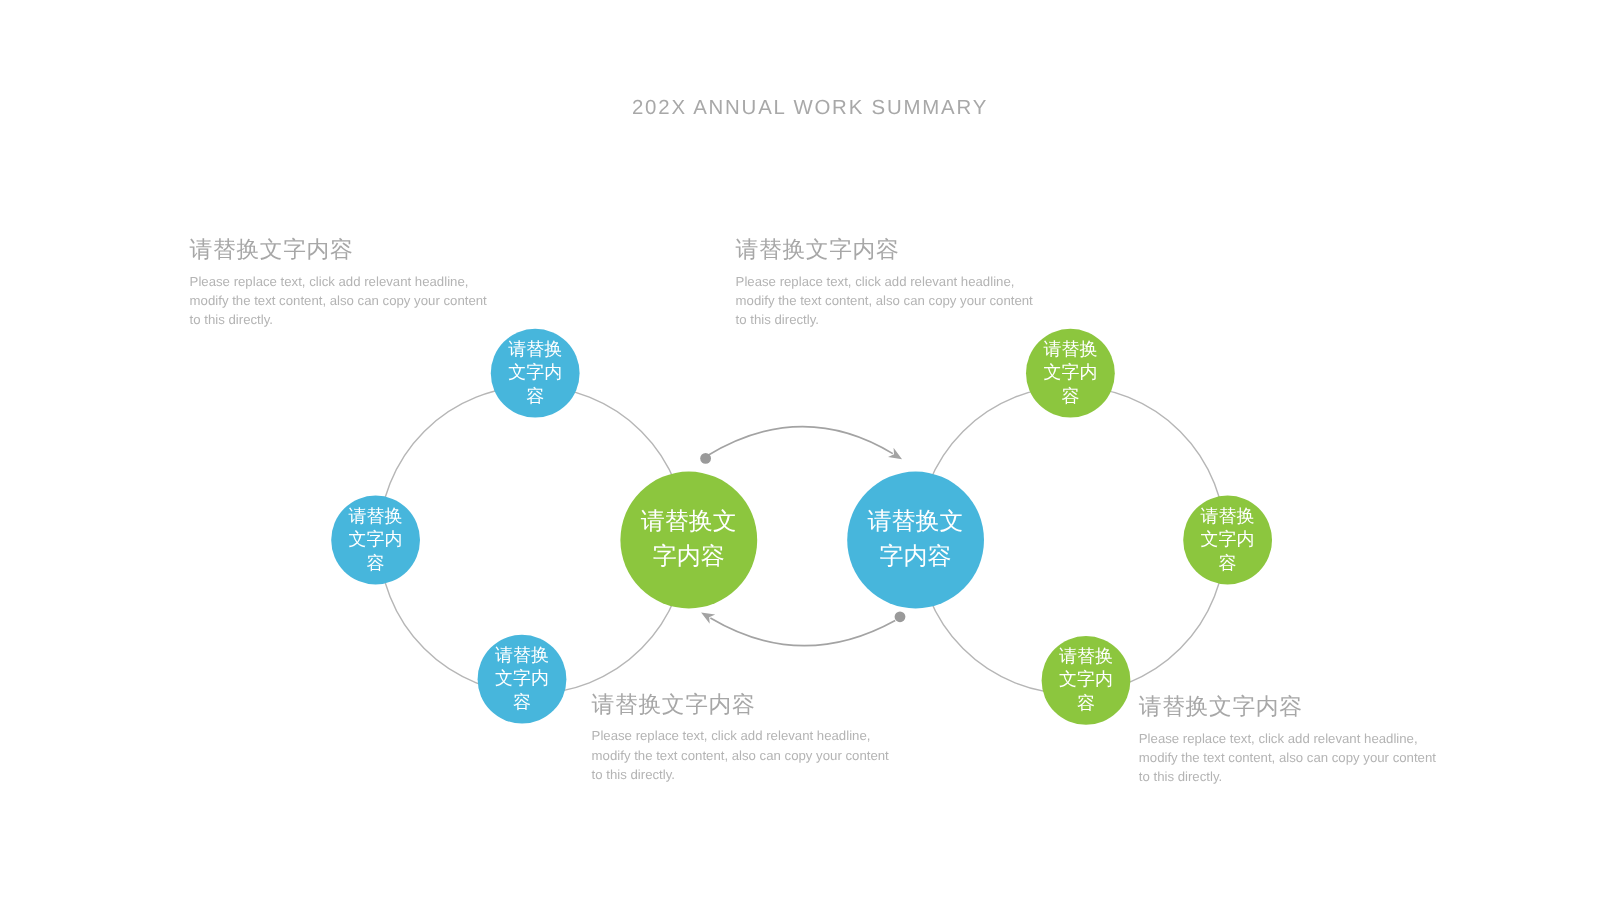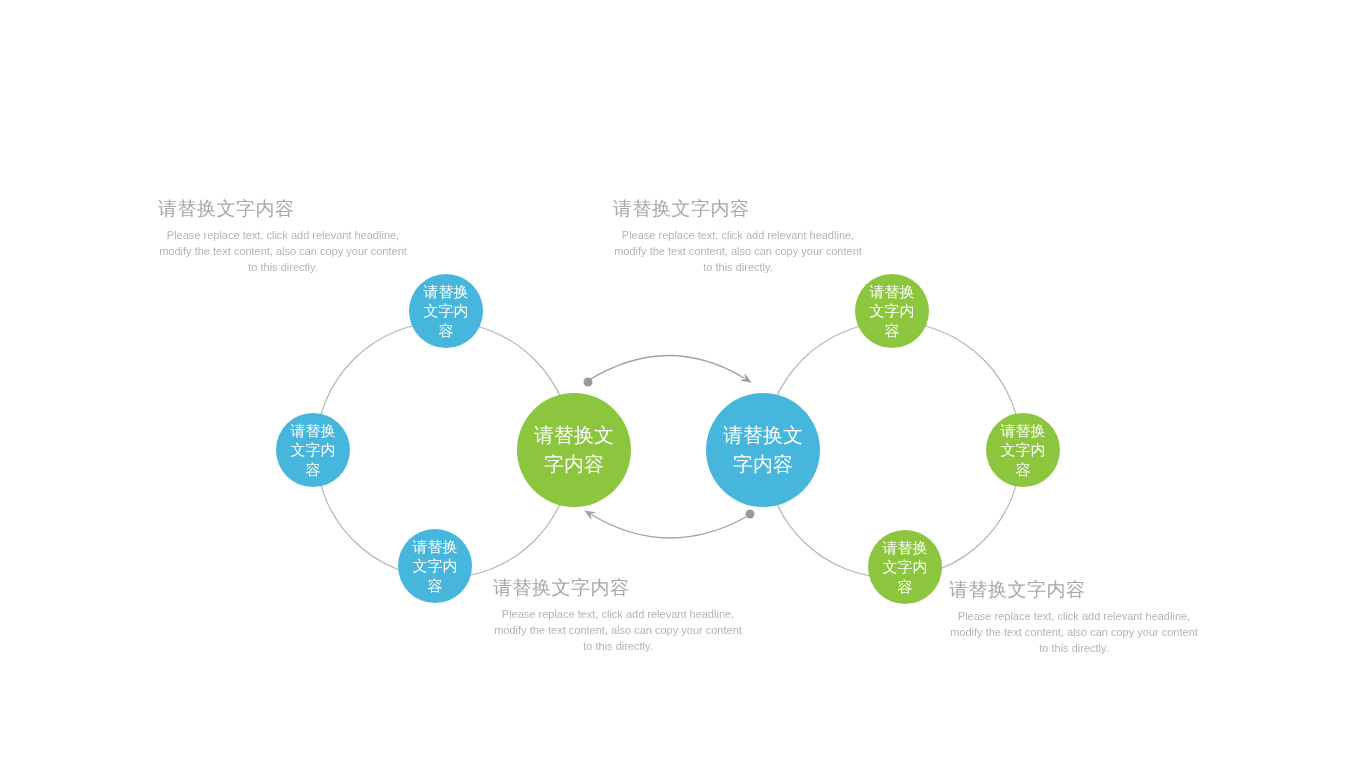--- a/index.html
+++ b/index.html
@@ -40,31 +40,32 @@
   .sat-left-top{left:409px;top:274px;}
   .sat-left-west{left:276px;top:413px;}
   .sat-left-bottom{left:398px;top:529px;}
   .sat-right-top{left:855px;top:274px;}
   .sat-right-east{left:986px;top:413px;}
   .sat-right-bottom{left:868px;top:530px;}
 
   
   .tblock{position:absolute;width:262px;z-index:3;}
   .tb-h{font-size:19px;color:var(--heading);line-height:1.25;margin-bottom:7px;letter-spacing:0.5px;}
-  .tb-b{font-size:11px;color:var(--body);line-height:1.45;width:250px;text-align:center;}
+  .tb-b{font-size:11px;color:var(--body);line-height:1.45;width:250px;}
   .tblock-tl{left:158px;top:197px;}
   .tblock-tm{left:613px;top:197px;}
   .tblock-bm{left:493px;top:576px;}
   .tblock-br{left:949px;top:578px;}
 </style>
 </head>
 <body>
 
 <div class="slide">
 
+  <div class="subtitle">202X ANNUAL WORK SUMMARY</div>
 
   <svg class="diagram-svg" viewBox="0 0 1350 759" xmlns="http://www.w3.org/2000/svg">
     <defs>
       <marker id="arrowhead" markerWidth="13" markerHeight="10" refX="2" refY="4.5" orient="auto" markerUnits="userSpaceOnUse">
         <path class="arrowhead-shape" d="M0,0 L11,4.5 L0,9 L3.2,4.5 Z"></path>
       </marker>
     </defs>
     <circle class="big-ring" cx="444" cy="450" r="128"></circle>
     <circle class="big-ring" cx="893" cy="450" r="128"></circle>
     <path class="arc" d="M 589 380 Q 668 332 744 378" marker-end="url(#arrowhead)"></path>

